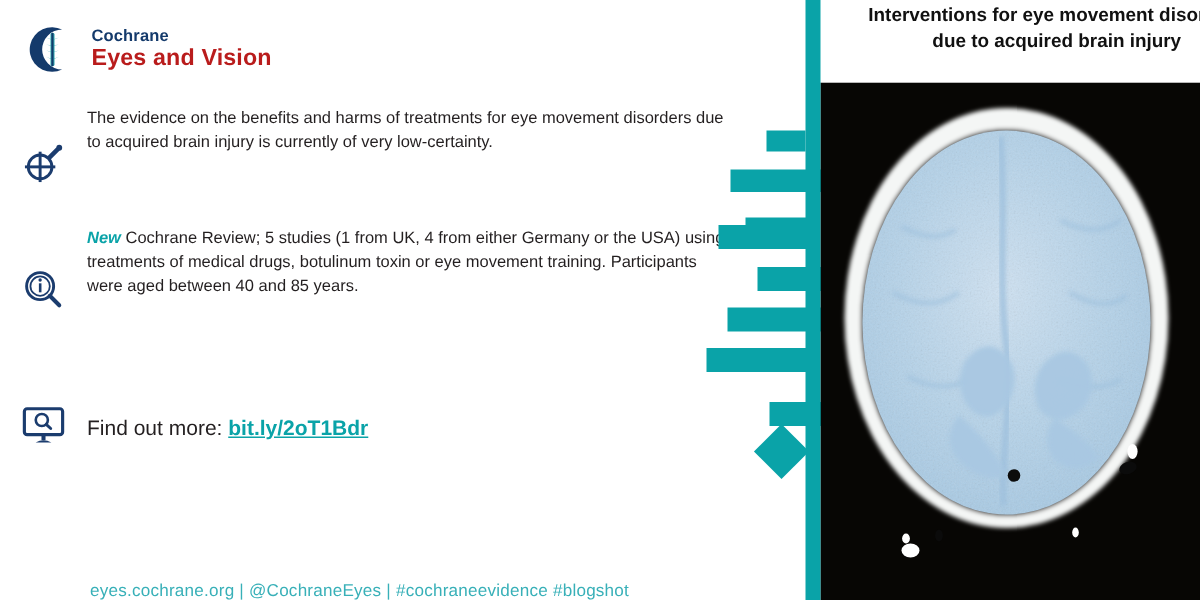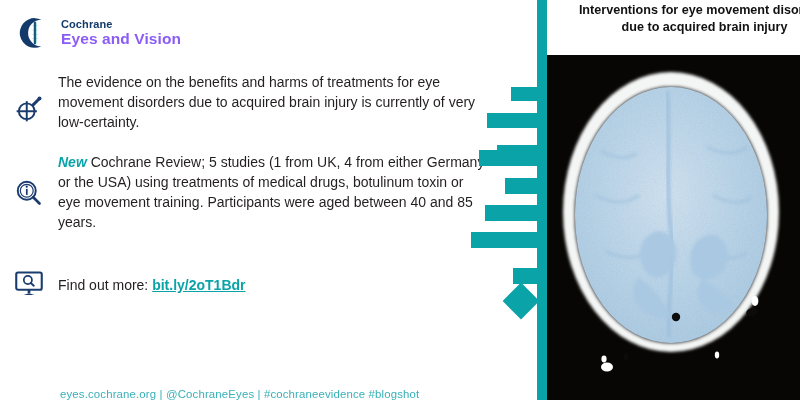--- a/index.html
+++ b/index.html
@@ -9,27 +9,27 @@
     font-family:"Liberation Sans", sans-serif;
     position:relative;
   }
   #stage{position:relative;width:800px;height:400px;overflow:hidden;background:#fff;}
 
   
   .logo{position:absolute;left:18px;top:16px;display:flex;align-items:center;gap:9px;}
   .logo-mark{width:34px;height:34px;flex:0 0 34px;}
   .logo-text{line-height:1.05;}
   .logo-line1{font-size:11px;font-weight:bold;color:#143A6B;letter-spacing:.1px;}
-  .logo-line2{font-size:15.5px;font-weight:bold;color:#8b5cf6;letter-spacing:.1px;}
+  .logo-line2{font-size:15.5px;font-weight:bold;color:#b91c1c;letter-spacing:.1px;}
 
   
   .block{position:absolute;display:flex;align-items:flex-start;}
   .blk-icon{flex:0 0 34px;width:34px;height:34px;margin-right:10px;}
   .blk-text{
-    font-size:14px;line-height:1.44;color:#231F20;
+    font-size:11px;line-height:1.44;color:#231F20;
     max-width:430px;
   }
   #block1{left:14px;top:72px;}
   #block1 .blk-icon{margin-top:22px;}
   #block2{left:14px;top:152px;}
   #block2 .blk-icon{margin-top:26px;}
   #block3{left:14px;top:268px;align-items:center;}
   #block3 .blk-text{font-size:14px;}
   .new-badge{color:#0AA3A8;font-weight:bold;font-style:italic;margin-top:32px;}
   .link{color:#0AA3A8;font-weight:bold;}

